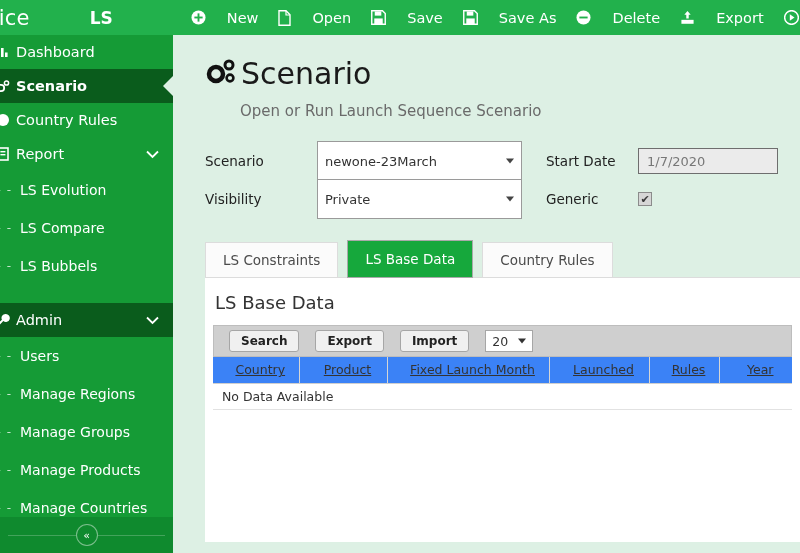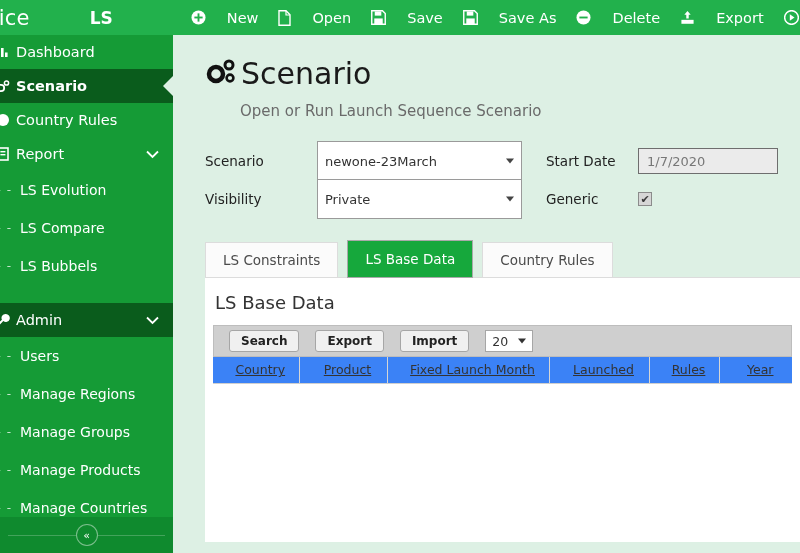--- a/index.html
+++ b/index.html
@@ -530,15 +530,16 @@
           <tr>
             <th><span>Country</span></th>
             <th><span>Product</span></th>
             <th><span>Fixed Launch Month</span></th>
             <th><span>Launched</span></th>
             <th><span>Rules</span></th>
             <th><span>Year</span></th>
           </tr>
         </thead>
       </table>
+      <div class="nodata">No Data Available</div>
     </div>
   </div>
 </div>
 
 </body></html>

